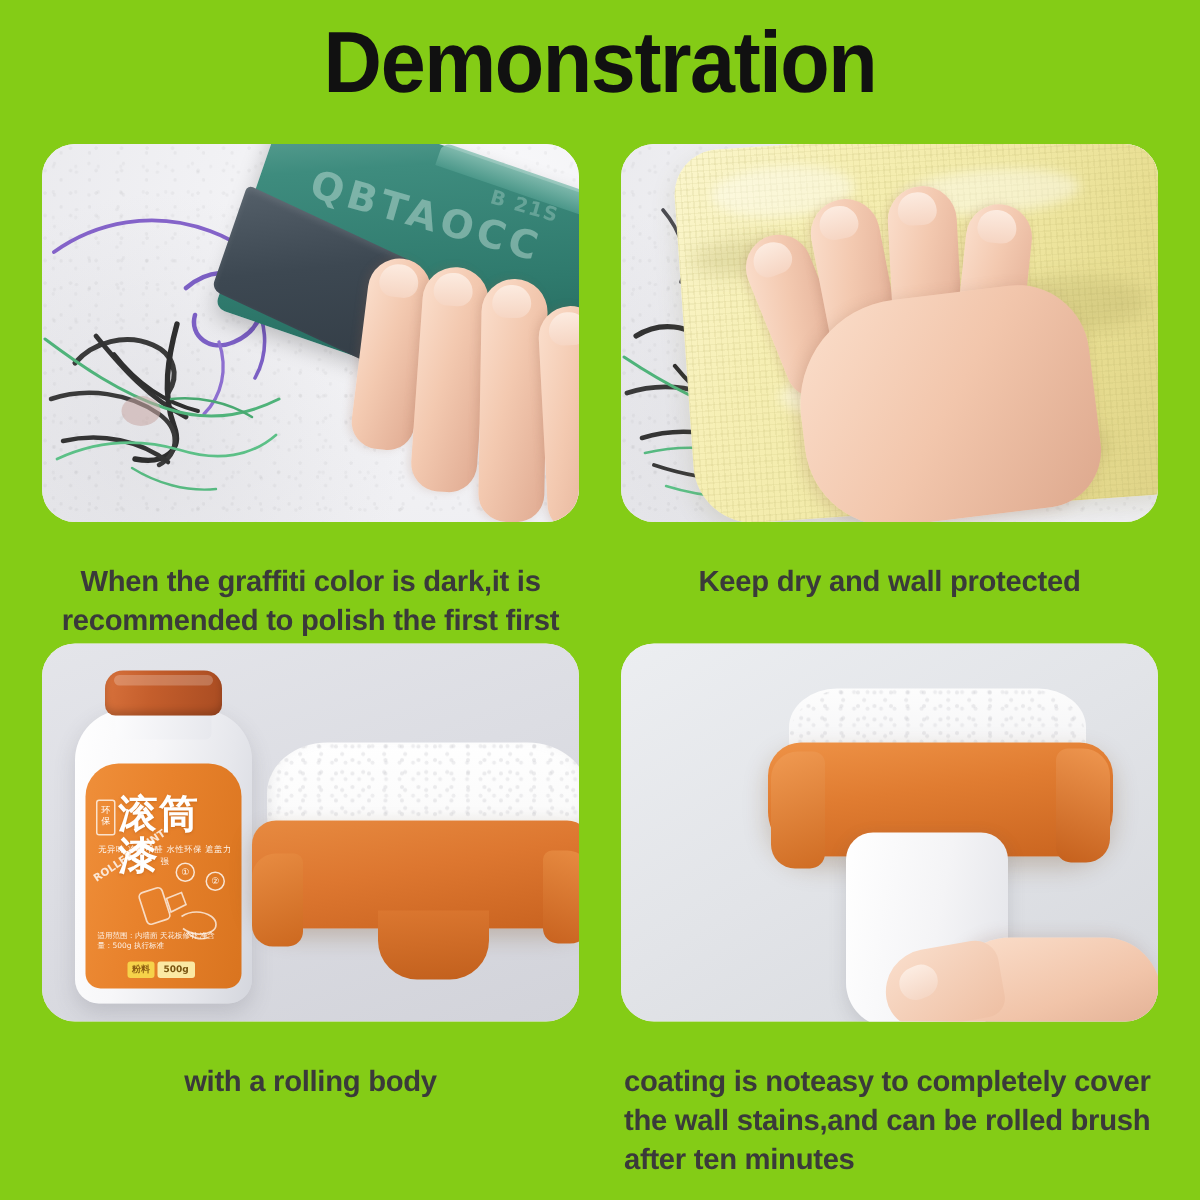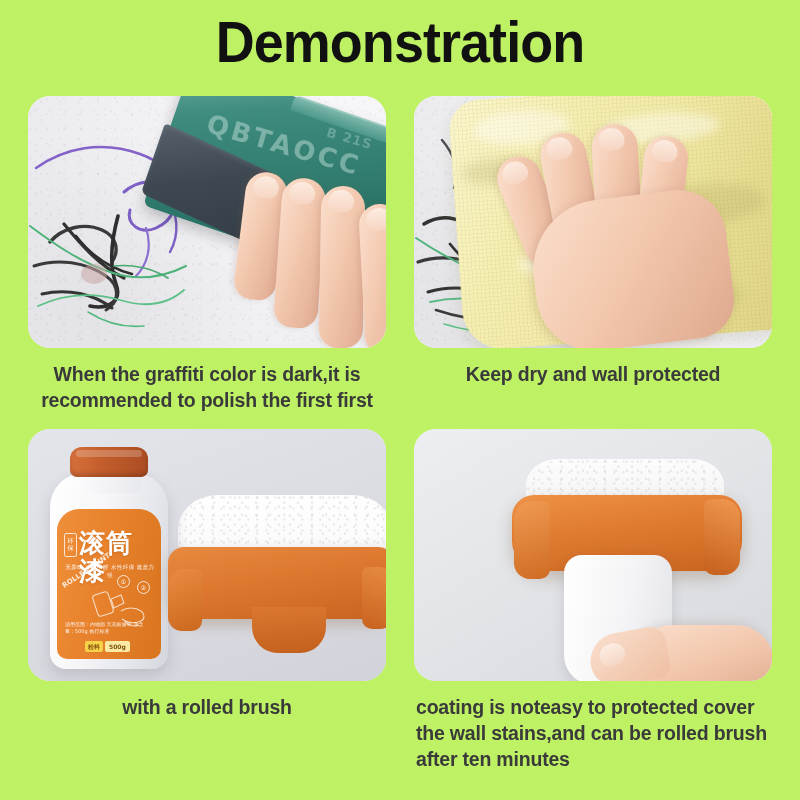--- a/index.html
+++ b/index.html
@@ -9,21 +9,21 @@
     height: 800px;
     background: #ffffff;
     font-family: "Liberation Sans", sans-serif;
     overflow: hidden;
   }
 
   .page {
     position: relative;
     width: 800px;
     height: 800px;
-    background: #bef264;
+    background: #84cc16;
   }
 
   
   .title {
     position: absolute;
     left: 0;
     top: 10px;
     width: 800px;
     text-align: center;
     font-size: 58px;
@@ -53,21 +53,21 @@
     position: relative;
     width: 358px;
     height: 252px;
     border-radius: 22px;
     overflow: hidden;
     background: #f2f2f2;
   }
 
   
   .caption {
-    margin-top: 13px;
+    margin-top: 27px;
     text-align: center;
     font-size: 19.5px;
     line-height: 26px;
     font-weight: bold;
     color: #3a3a3a;
     letter-spacing: -0.2px;
   }
   .caption.left-align { text-align: left; padding-left: 2px; }
   .caption .ln { display: block; white-space: nowrap; }
 
@@ -660,21 +660,21 @@
           </div>
           <div class="roller-frame">
             <div class="roller-lipL"></div>
             <div class="roller-lipR"></div>
           </div>
           <div class="roller-stem"></div>
         </div>
       </div>
 
       <div class="caption">
-        <span class="ln">with a rolled brush</span>
+        <span class="ln">with a rolling body</span>
       </div>
     </div>
 
     <div class="cell cell-br">
       <div class="photo">
         <div class="wall4"></div>
 
         <div class="roller4">
           <div class="r4-sleeve">
             <div class="roller-fuzz"></div>
@@ -690,20 +690,20 @@
 
         <div class="hand4">
           <div class="palm4"></div>
           <div class="thumb4">
             <div class="thumbnail4"></div>
           </div>
         </div>
       </div>
 
       <div class="caption left-align">
-        <span class="ln">coating is noteasy to protected cover</span>
+        <span class="ln">coating is noteasy to completely cover</span>
         <span class="ln">the wall stains,and can be rolled brush</span>
         <span class="ln">after ten minutes</span>
       </div>
     </div>
 
   </div>
 </div>
 
 </body></html>

